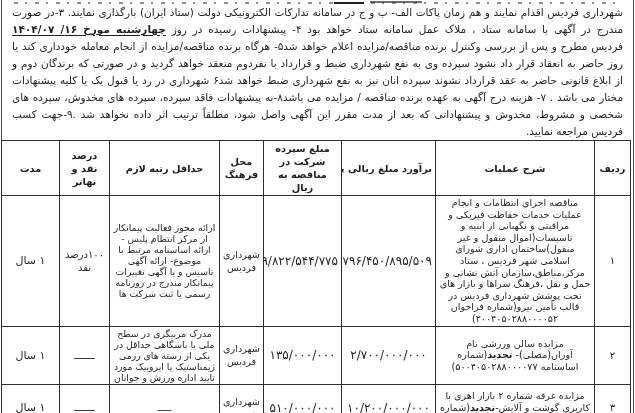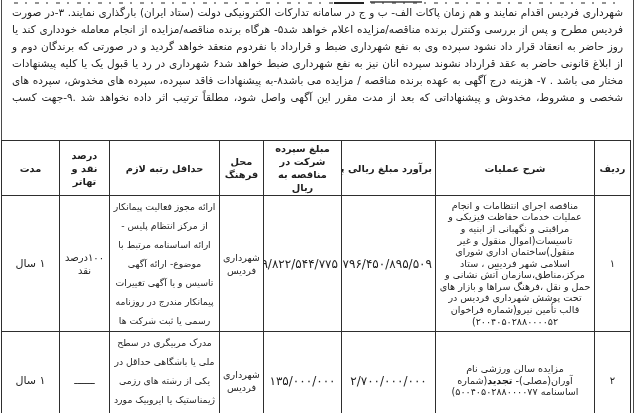--- a/index.html
+++ b/index.html
@@ -36,43 +36,45 @@
   th.th-est{font-size:9.2px;white-space:nowrap;}
   tbody tr:nth-child(1) td{height:90px;margin-top:26px;}
   tbody tr:nth-child(2) td{height:55px;}
   tbody tr:nth-child(3) td{height:44px;}
   tbody tr:nth-child(4) td{height:44px;}
   td.c-idx{font-size:10px;}
   td.c-desc{font-size:9.6px;line-height:11.6px;padding:2px 5px;}
   td.c-desc .b{font-weight:bold;}
   td.c-num{font-size:12px;letter-spacing:.2px;}
   td.c-loc{font-size:9.6px;line-height:13px;}
-  td.c-rank{font-size:9.3px;line-height:19px;padding:2px 5px;}
+  td.c-rank{font-size:9.3px;line-height:11px;padding:2px 5px;}
   td.c-pct{font-size:10px;line-height:13px;}
   td.c-dur{font-size:11px;}
 </style>
 </head>
 <body>
 
 <div class="page">
   <div class="sheet">
 
     <div class="cut-strip">
       <div class="cut-marks"></div>
       <div class="cut-underline"></div>
       <div class="cut-underline2"></div>
     </div>
 
     <div class="notice">
         <div class="jline"><span>شهرداری فردیس اقدام نمایند و هم زمان پاکات الف- ب و ج در سامانه تدارکات الکترونیکی دولت (ستاد ایران) بارگذاری نمایند. ۳-در صورت بروز هرگونه تناقض در موارد</span></div>
+        <div class="jline"><span>مندرج در آگهی با سامانه ستاد ، ملاک عمل سامانه ستاد خواهد بود ۴- پیشنهادات رسیده در روز </span><span class="b u">چهارشنبه مورخ ۱۶/ ۱۴۰۴/۰۷</span></div>
         <div class="jline"><span>فردیس مطرح و پس از بررسی وکنترل برنده مناقصه/مزایده اعلام خواهد شد۵- هرگاه برنده مناقصه/مزایده از انجام معامله خودداری کند یا پس از ابلاغ قانونی حداکثر تا هفت</span></div>
         <div class="jline"><span>روز حاضر به انعقاد قرار داد نشود سپرده وی به نفع شهرداری ضبط و قرارداد با نفردوم منعقد خواهد گردید و در صورتی که برندگان دوم و سوم نیز ظرف مدت هفت روز پس</span></div>
         <div class="jline"><span>از ابلاغ قانونی حاضر به عقد قرارداد نشوند سپرده انان نیز به نفع شهرداری ضبط خواهد شد۶ شهرداری در رد یا قبول یک یا کلیه پیشنهادات شرکت کنندگان ذیصلاح</span></div>
         <div class="jline"><span>مختار می باشد . ۷- هزینه درج آگهی به عهده برنده مناقصه / مزایده می باشد۸-به پیشنهادات فاقد سپرده، سپرده های مخدوش، سپرده های کمتر از میزان مقرر، چک</span></div>
         <div class="jline"><span>شخصی و مشروط، مخدوش و پیشنهاداتی که بعد از مدت مقرر این آگهی واصل شود، مطلقاً ترتیب اثر داده نخواهد شد .۹-جهت کسب اطلاعات بیشتر به محل شهرداری</span></div>
+        <div class="jline last"><span>فردیس مراجعه نمایید.</span></div>
       </div>
 
     <table class="tender">
       <colgroup>
         <col style="width:36px">
           <col style="width:159px">
           <col style="width:94px">
           <col style="width:78px">
         <col style="width:44px">
           <col style="width:110px">
@@ -101,21 +103,21 @@
             <td class="c-rank"><span>ارائه مجوز فعالیت پیمانکار از مرکز انتظام پلیس - ارائه اساسنامه مرتبط با موضوع- ارائه آگهی تاسیس و یا آگهی تغییرات پیمانکار مندرج در روزنامه رسمی یا ثبت شرکت ها</span></td>
             <td class="c-pct"><span>۱۰۰درصد نقد</span></td>
             <td class="c-dur"><span>۱ سال</span></td>
           </tr>
           <tr>
             <td class="c-idx"><span>۲</span></td>
             <td class="c-desc"><span>مزایده سالن ورزشی نام آوران(مصلی)- </span><span class="b">تجدید</span><span>(شماره اساسنامه ۵۰۰۴۰۵۰۲۸۸۰۰۰۰۷۷)</span></td>
             <td class="c-num"><span>۲/۷۰۰/۰۰۰/۰۰۰</span></td>
             <td class="c-num"><span>۱۳۵/۰۰۰/۰۰۰</span></td>
             <td class="c-loc"><span>شهرداری فردیس</span></td>
-            <td class="c-rank"><span>مدرک مربیگری در سطح ملی یا باشگاهی حداقل در یکی از رشته های رزمی ژیمناستیک یا ایروبیک مورد تایید نیرو ورزش و جوانان</span></td>
+            <td class="c-rank"><span>مدرک مربیگری در سطح ملی یا باشگاهی حداقل در یکی از رشته های رزمی ژیمناستیک یا ایروبیک مورد تایید اداره ورزش و جوانان</span></td>
             <td class="c-pct"><span>ـــــــ</span></td>
             <td class="c-dur"><span>۱ سال</span></td>
           </tr>
           <tr>
             <td class="c-idx"><span>۳</span></td>
             <td class="c-desc"><span>مزایده غرفه شماره ۲ بازار اهری با کاربری گوشت و آلایش-</span><span class="b">تجدید</span><span>(شماره فراخوان ۵۰۰۴۰۵۰۲۸۸۰۰۰۰۷۸)</span></td>
             <td class="c-num"><span>۱۰/۲۰۰/۰۰۰/۰۰۰</span></td>
             <td class="c-num"><span>۵۱۰/۰۰۰/۰۰۰</span></td>
             <td class="c-loc"><span>شهرداری فردیس</span></td>
             <td class="c-rank"><span>ـــــ</span></td>

